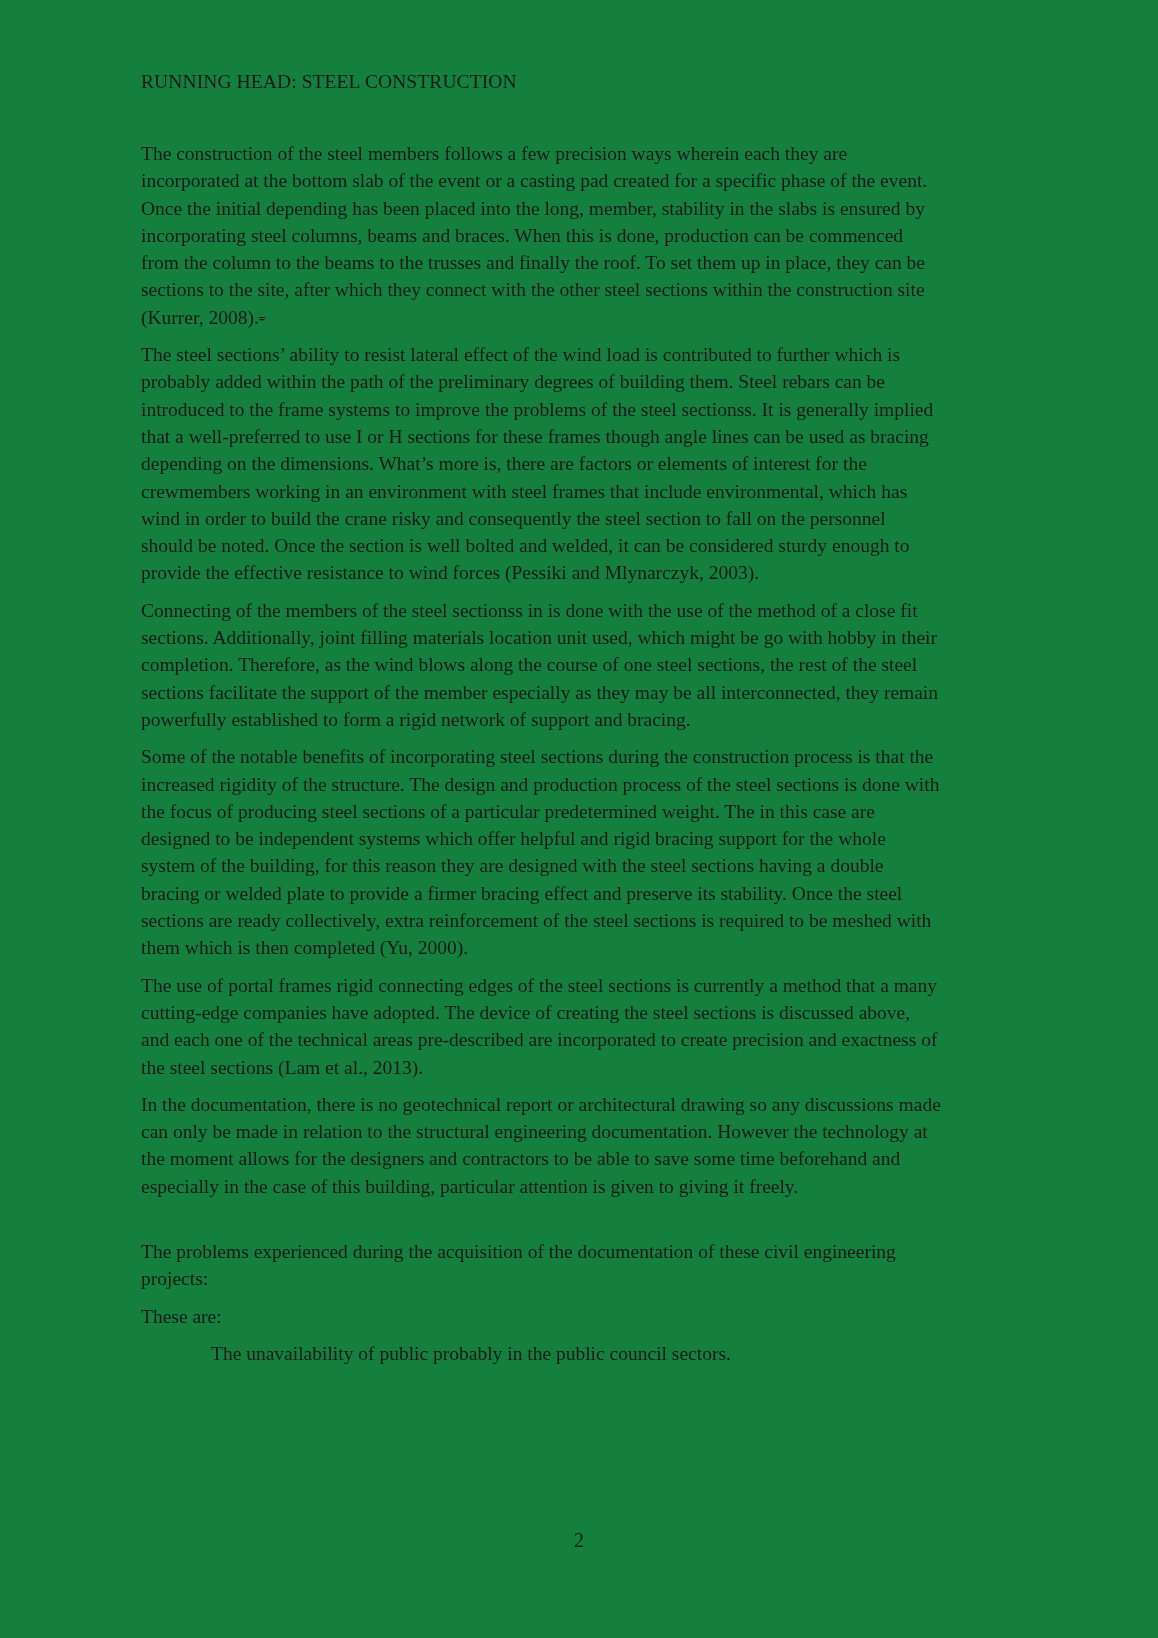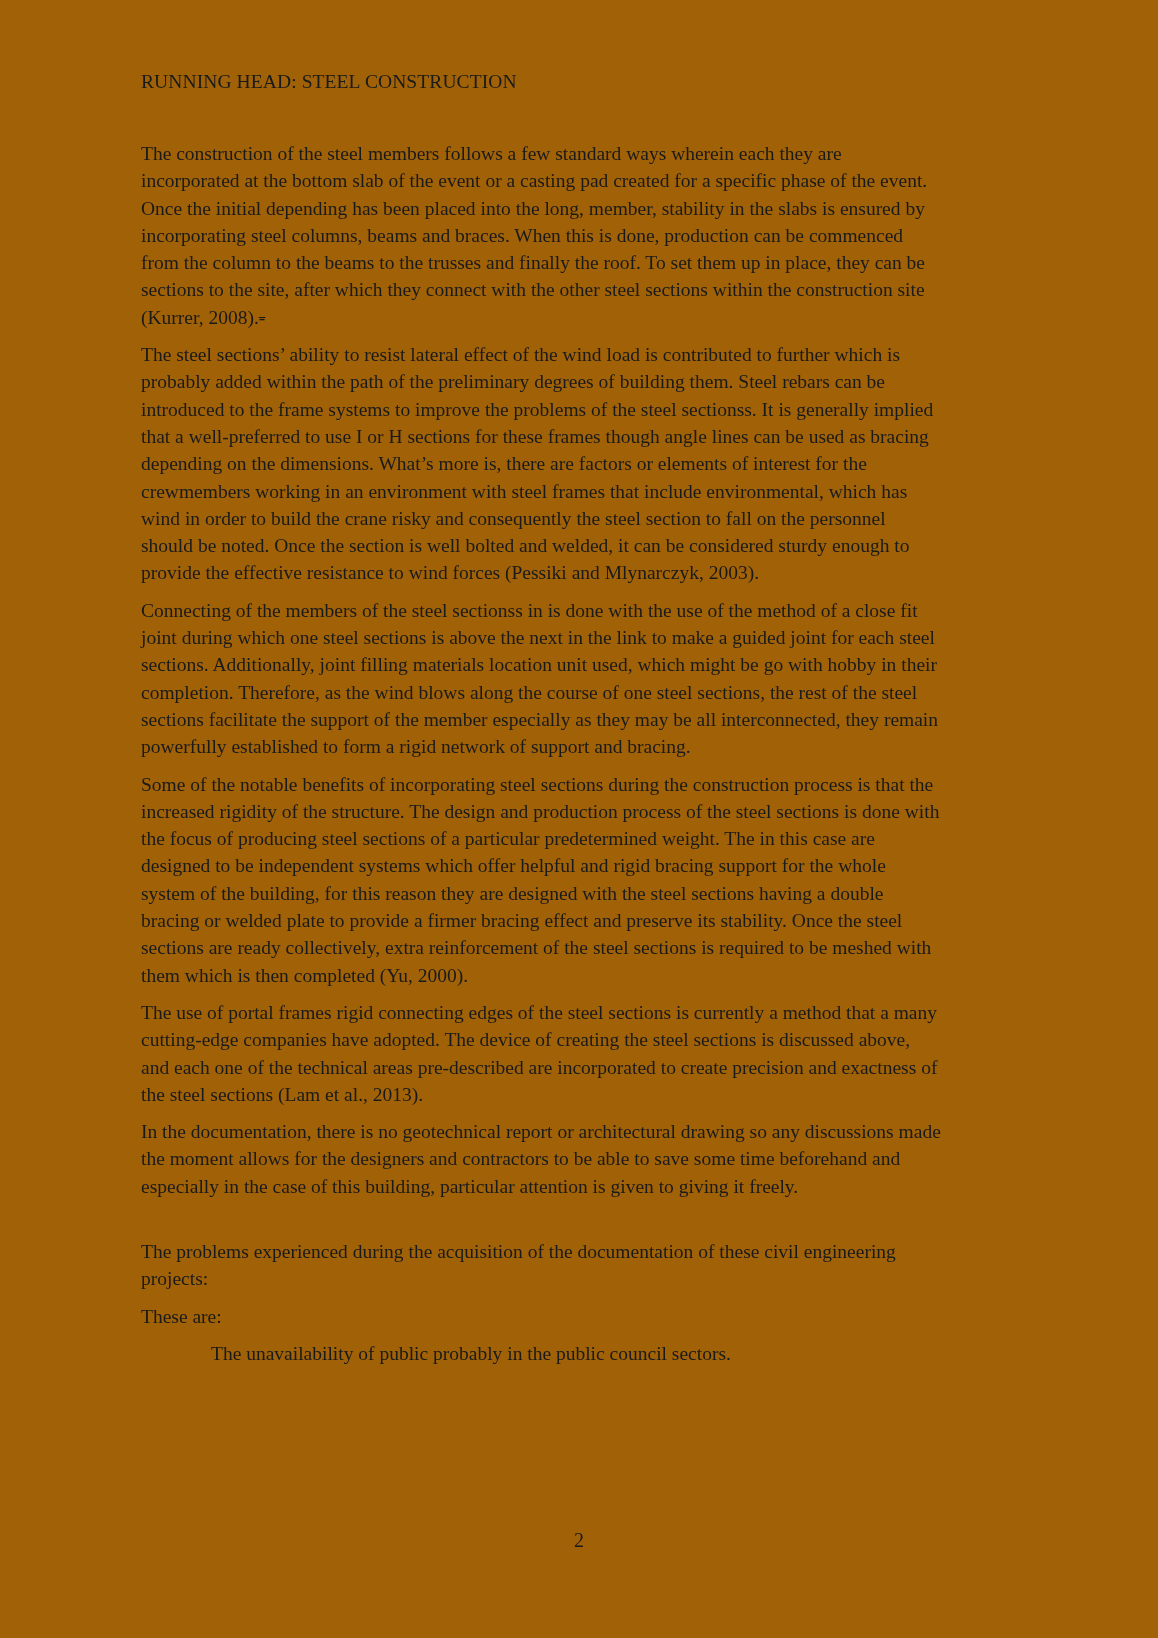--- a/index.html
+++ b/index.html
@@ -12,21 +12,21 @@
     height: 1638px;
     position: relative;
     overflow: hidden;
     font-family: "Liberation Serif", "DejaVu Serif", serif;
     color: #1a1a1a;
   }
   .page {
     position: absolute;
     left: 0; top: 0;
     width: 1158px; height: 1638px;
-    background: #a16207;
+    background: #15803d;
   }
   .running-head {
     position: absolute;
     left: 141px;
     top: 70px;
     font-size: 19.5px;
     line-height: 24px;
     letter-spacing: 0.1px;
     white-space: nowrap;
   }
@@ -68,21 +68,21 @@
 </head>
 <body>
 
 <div class="page">
 
   <div class="running-head">RUNNING HEAD: STEEL CONSTRUCTION</div>
 
   <div class="body">
 
     <div class="para">
-      <span class="line">The construction of the steel members follows a few standard ways wherein each they are</span>
+      <span class="line">The construction of the steel members follows a few precision ways wherein each they are</span>
       <span class="line">incorporated at the bottom slab of the event or a casting pad created for a specific phase of the event.</span>
       <span class="line">Once the initial depending has been placed into the long, member, stability in the slabs is ensured by</span>
       <span class="line">incorporating steel columns, beams and braces. When this is done, production can be commenced</span>
       <span class="line">from the column to the beams to the trusses and finally the roof. To set them up in place, they can be</span>
       <span class="line">sections to the site, after which they connect with the other steel sections within the construction site</span>
       <span class="line"><span>(Kurrer, 2008).</span><span class="strike-mark">-</span></span>
     </div>
 
     <div class="para">
       <span class="line">The steel sections’ ability to resist lateral effect of the wind load is contributed to further which is</span>
@@ -91,21 +91,20 @@
       <span class="line">that a well-preferred to use I or H sections for these frames though angle lines can be used as bracing</span>
       <span class="line">depending on the dimensions. What’s more is, there are factors or elements of interest for the</span>
       <span class="line">crewmembers working in an environment with steel frames that include environmental, which has</span>
       <span class="line">wind in order to build the crane risky and consequently the steel section to fall on the personnel</span>
       <span class="line">should be noted. Once the section is well bolted and welded, it can be considered sturdy enough to</span>
       <span class="line">provide the effective resistance to wind forces (Pessiki and Mlynarczyk, 2003).</span>
     </div>
 
     <div class="para">
       <span class="line">Connecting of the members of the steel sectionss in is done with the use of the method of a close fit</span>
-      <span class="line">joint during which one steel sections is above the next in the link to make a guided joint for each steel</span>
       <span class="line">sections. Additionally, joint filling materials location unit used, which might be go with hobby in their</span>
       <span class="line">completion. Therefore, as the wind blows along the course of one steel sections, the rest of the steel</span>
       <span class="line">sections facilitate the support of the member especially as they may be all interconnected, they remain</span>
       <span class="line">powerfully established to form a rigid network of support and bracing.</span>
     </div>
 
     <div class="para">
       <span class="line">Some of the notable benefits of incorporating steel sections during the construction process is that the</span>
       <span class="line">increased rigidity of the structure. The design and production process of the steel sections is done with</span>
       <span class="line">the focus of producing steel sections of a particular predetermined weight. The in this case are</span>
@@ -118,20 +117,21 @@
 
     <div class="para">
       <span class="line">The use of portal frames rigid connecting edges of the steel sections is currently a method that a many</span>
       <span class="line">cutting-edge companies have adopted. The device of creating the steel sections is discussed above,</span>
       <span class="line">and each one of the technical areas pre-described are incorporated to create precision and exactness of</span>
       <span class="line">the steel sections (Lam et al., 2013).</span>
     </div>
 
     <div class="para">
       <span class="line">In the documentation, there is no geotechnical report or architectural drawing so any discussions made</span>
+      <span class="line">can only be made in relation to the structural engineering documentation. However the technology at</span>
       <span class="line">the moment allows for the designers and contractors to be able to save some time beforehand and</span>
       <span class="line">especially in the case of this building, particular attention is given to giving it freely.</span>
     </div>
 
     <div class="gap"></div>
 
     <div class="para">
       <span class="line">The problems experienced during the acquisition of the documentation of these civil engineering</span>
       <span class="line">projects:</span>
     </div>

